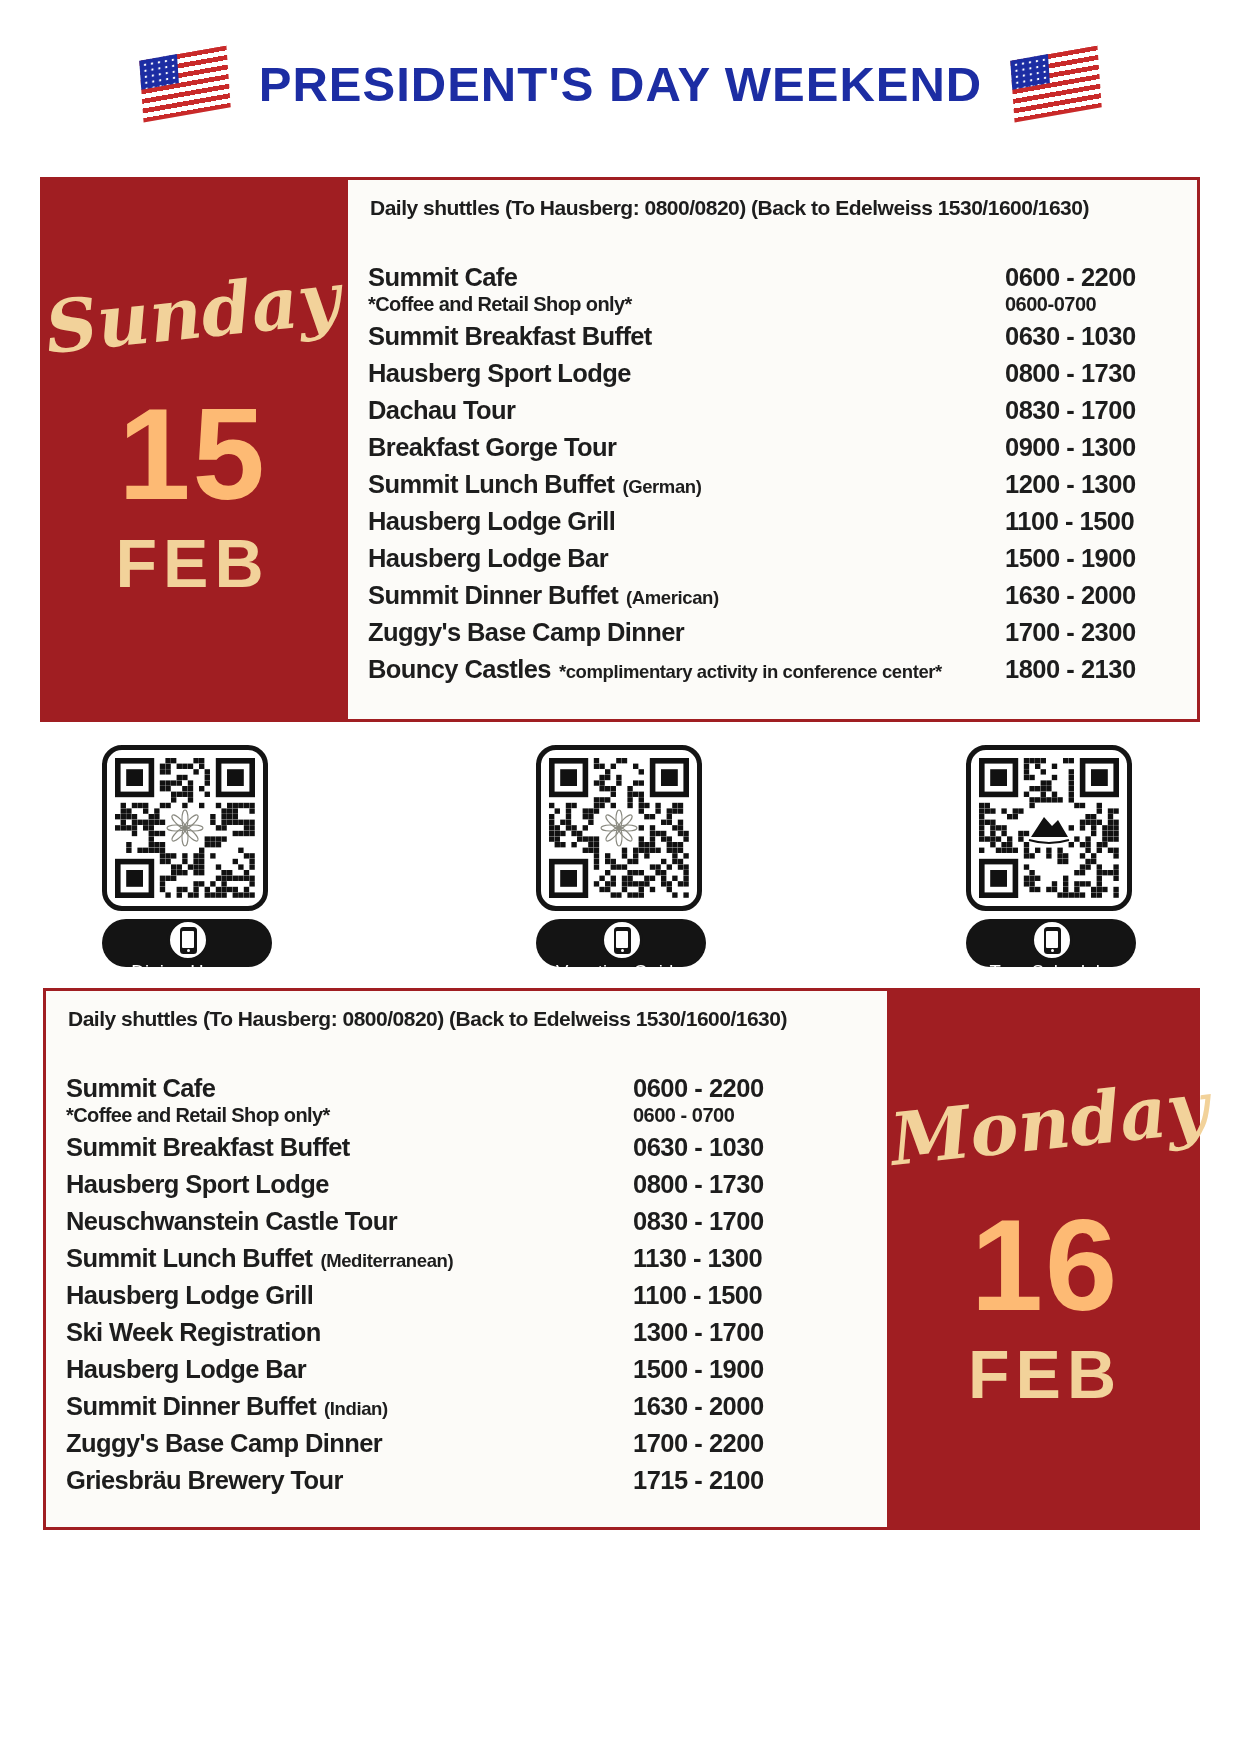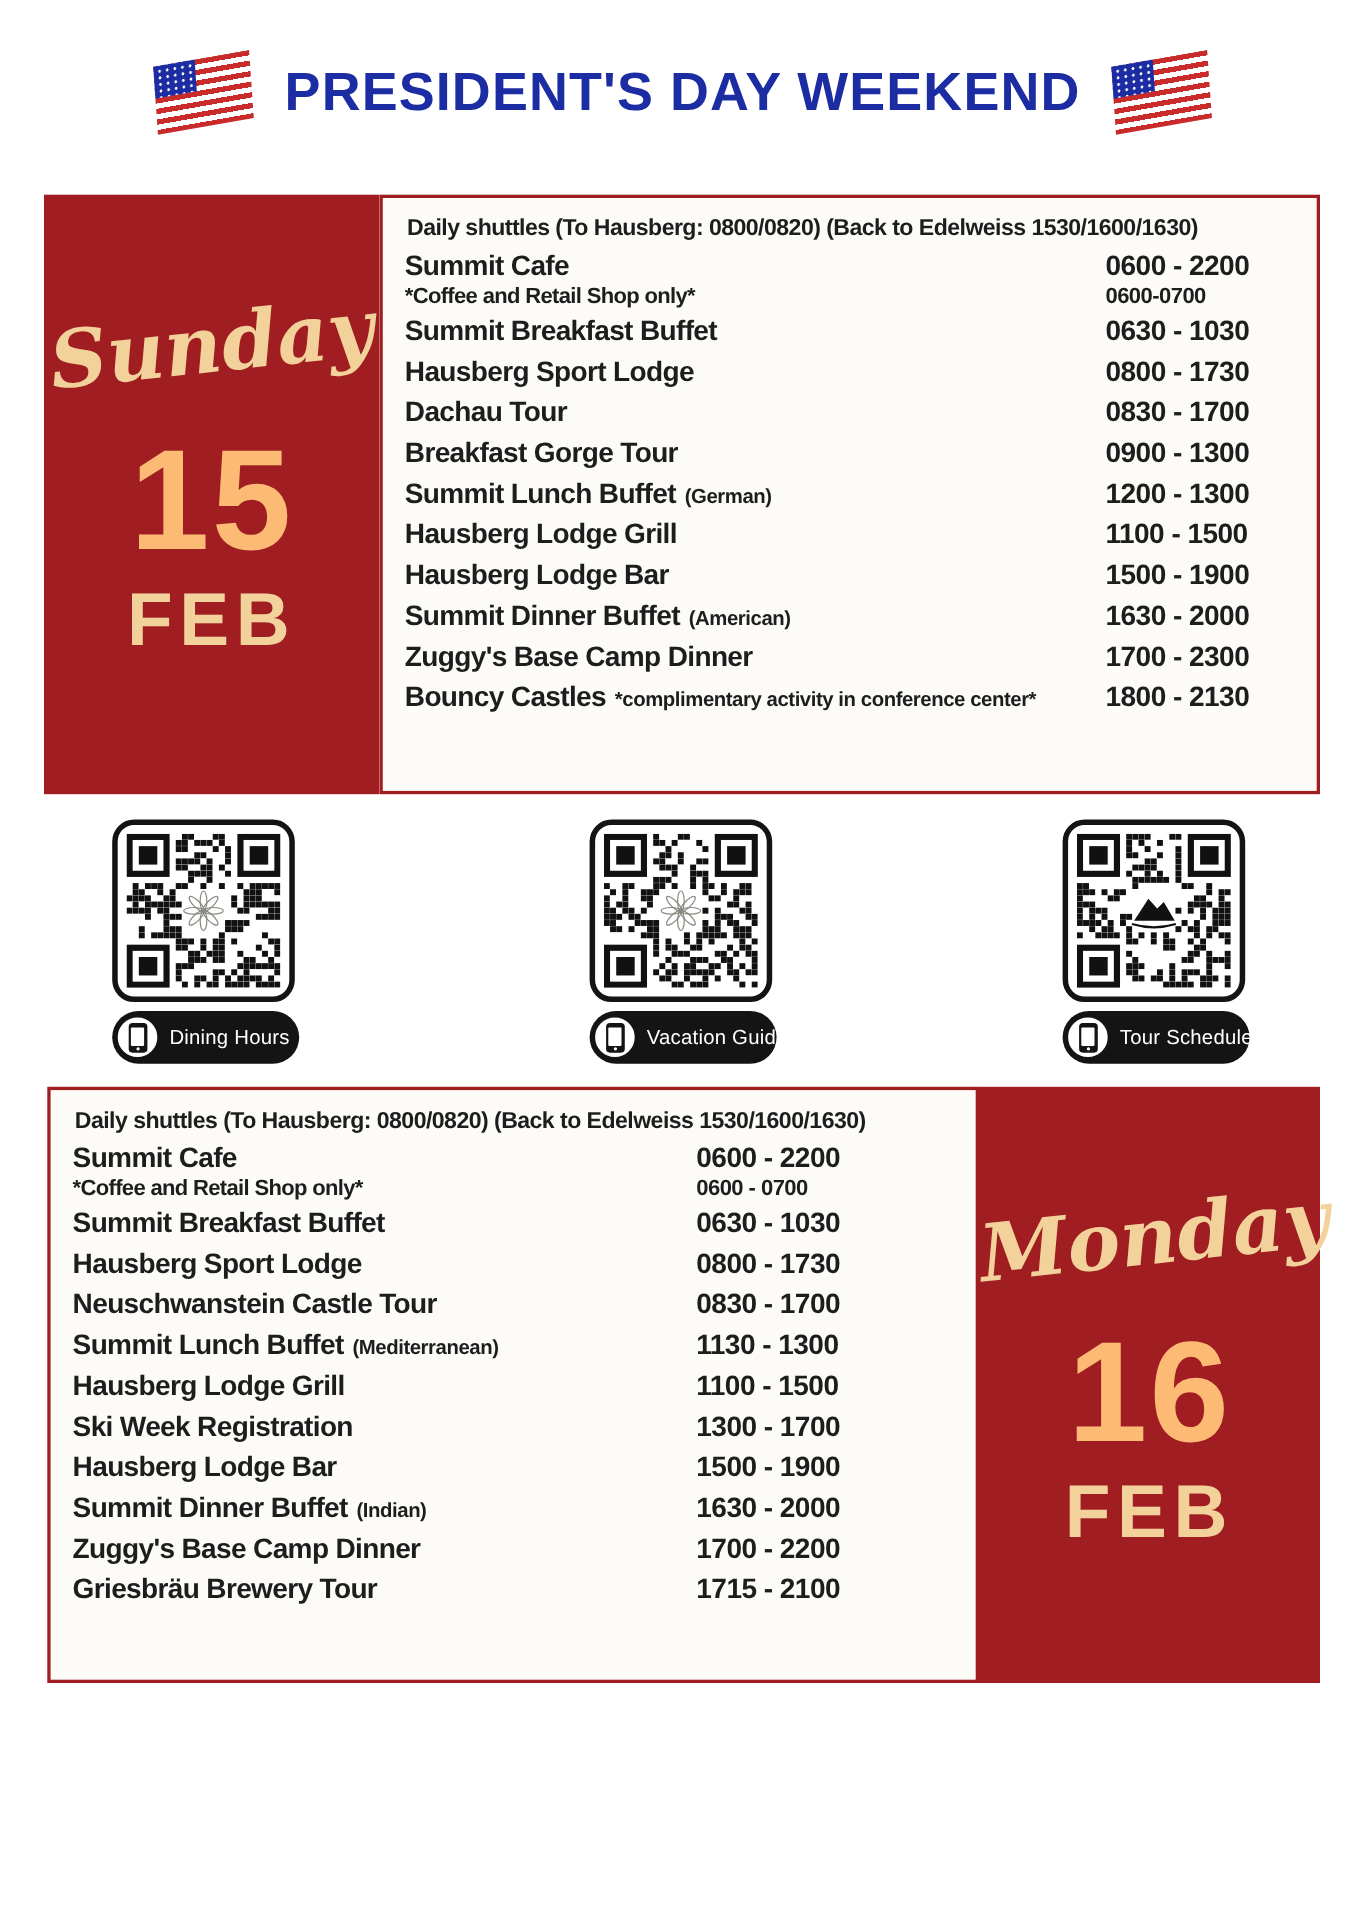--- a/index.html
+++ b/index.html
@@ -33,34 +33,34 @@
       font-size:68px;font-weight:800;color:var(--gold);letter-spacing:6px;line-height:1;}
 
   .sched-box{position:absolute;top:0;bottom:0;background:#FCFBF8;border:3px solid var(--red);
       box-sizing:border-box;padding:10px 14px 18px 20px;}
   .sunday .sched-box{left:305px;right:0;}
   .monday .sched-box{left:0;width:847px;padding-right:76px;}
   .shuttle-note{font-size:21px;font-weight:700;color:var(--ink);letter-spacing:-0.5px;
       margin:6px 0 8px 2px;white-space:nowrap;}
   .sched-row{display:flex;align-items:baseline;height:37px;}
   .sched-row.small{height:26px;margin-top:-7px;margin-bottom:3px;}
-  .row-label{font-size:25.5px;font-weight:700;color:var(--ink);letter-spacing:-0.6px;white-space:nowrap;}
+  .row-label{font-size:25.5px;font-weight:700;color:var(--ink);letter-spacing:-0.6px;white-space:nowrap;margin-top:35px;}
   .row-detail{font-size:18.5px;font-weight:700;color:var(--ink);margin-left:8px;letter-spacing:-0.4px;white-space:nowrap;}
   .row-time{margin-left:auto;flex:none;width:178px;text-align:left;
       font-size:25.5px;font-weight:700;color:var(--ink);letter-spacing:-0.5px;}
   .sched-row.small .row-label,.sched-row.small .row-time{font-size:20px;}
 
   
   .qr-group{position:absolute;top:745px;width:170px;}
   .qr-group.g0{left:102px;} .qr-group.g1{left:536px;} .qr-group.g2{left:966px;}
   .qr-box{width:166px;height:166px;border:5px solid var(--pill);border-radius:20px;
       background:#fff;box-sizing:border-box;padding:8px;}
   .qr-box svg{display:block;width:140px;height:140px;}
   .qr-pill{margin-top:8px;height:48px;background:var(--pill);border-radius:26px;
-      display:flex;align-items:center;}
+      display:flex;align-items:center;flex-direction:column;}
   .pill-circle{width:42px;height:42px;border-radius:50%;background:#fff;border:3px solid var(--pill);
       margin-left:2px;box-sizing:border-box;display:flex;align-items:center;justify-content:center;flex:none;}
   .phone-icon{position:relative;width:17px;height:27px;background:var(--pill);border-radius:3.5px;}
   .phone-icon::before{content:"";position:absolute;left:2.5px;right:2.5px;top:4px;bottom:6px;background:#fff;border-radius:1px;}
   .phone-icon::after{content:"";position:absolute;left:50%;bottom:1.5px;width:3px;height:3px;margin-left:-1.5px;background:#fff;border-radius:50%;}
   .pill-label{margin:0 auto;padding:0 10px 0 8px;color:#fff;font-size:18.5px;letter-spacing:0.2px;white-space:nowrap;}
 </style>
 </head>
 <body>
 

